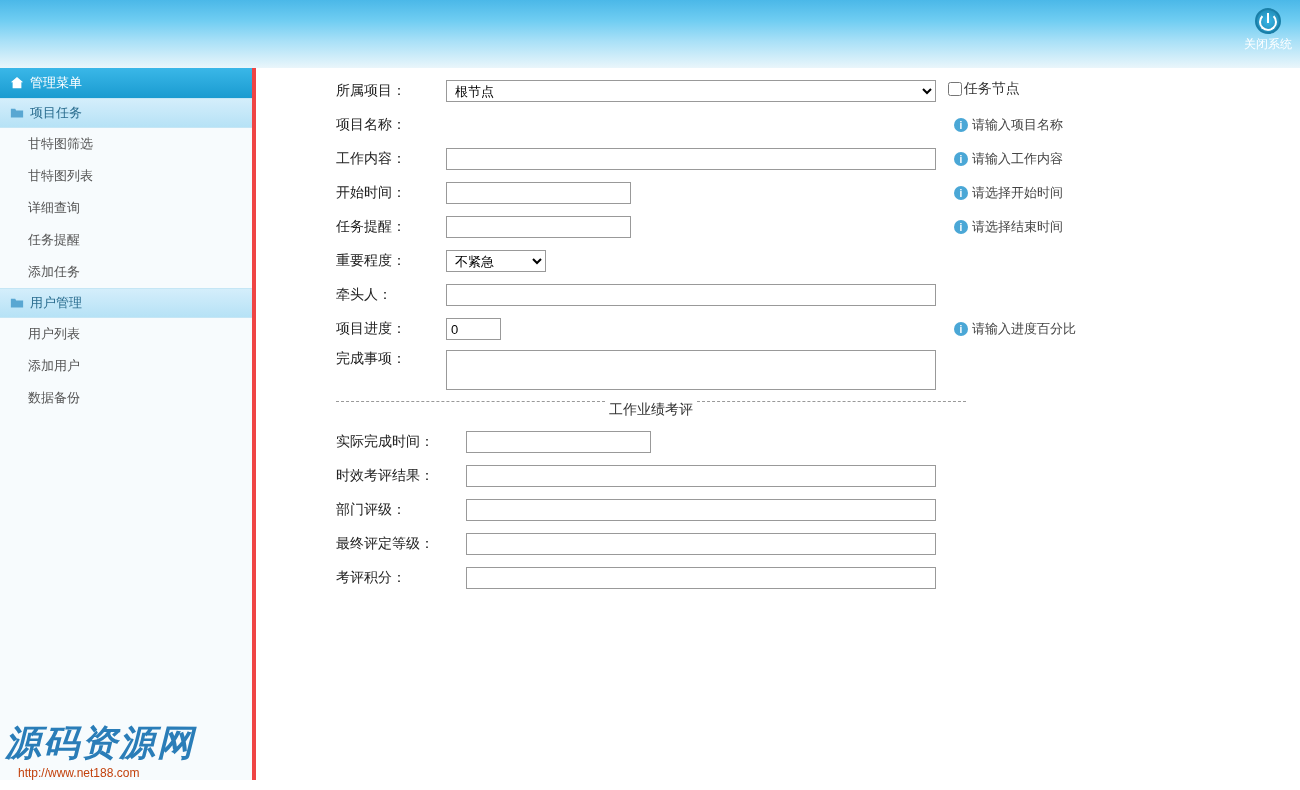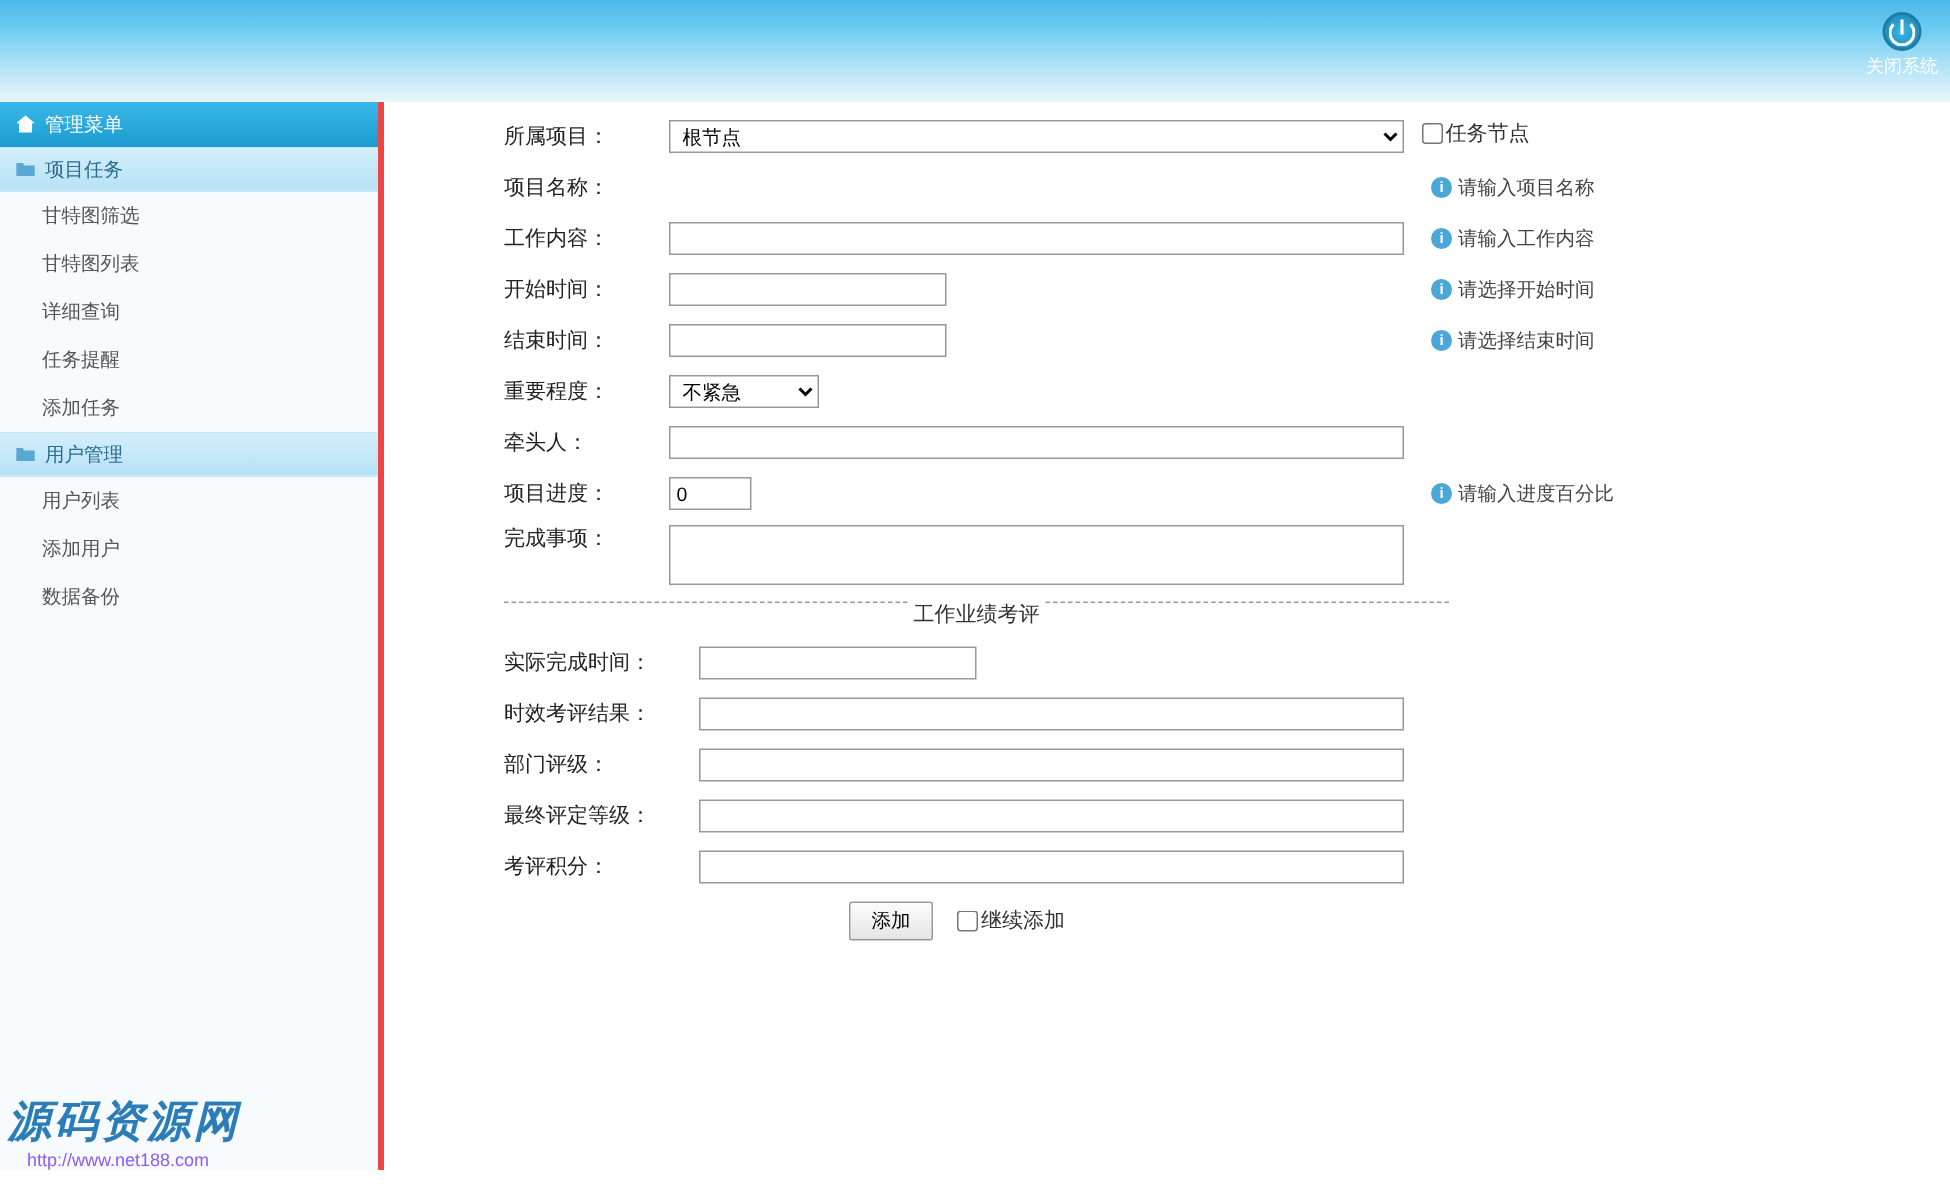--- a/index.html
+++ b/index.html
@@ -153,26 +153,26 @@
   font-size:13px;
   cursor:pointer;
   border-radius:2px;
 }
 .watermark{
   position:absolute;
   left:5px;bottom:10px;
   pointer-events:none;
 }
 .watermark .big{
-  font-size:29px;font-weight:bold;color:#2a7db8;
+  font-size:36px;font-weight:bold;color:#2a7db8;
   font-style:italic;
   letter-spacing:2px;
 }
 .watermark .url{
-  font-size:12px;color:#8b5cf6;
+  font-size:12px;color:#c2410c;
   margin-top:-2px;
   padding-left:13px;
 }
 </style>
 </head>
 <body>
 
 <div class="header">
   <div class="close-sys">
     <div class="pwr"></div>
@@ -254,21 +254,21 @@
     <div class="form-row">
       <div class="form-label">开始时间：</div>
       <div class="form-control" style="width:490px;"><input type="text" class="mid" style=""></div>
       <div class="hint">
         <span class="info-icon">i</span>
         <span>请选择开始时间</span>
       </div>
     </div>
 
     <div class="form-row">
-      <div class="form-label">结束时间：</div>
+      <div class="form-label">任务提醒：</div>
       <div class="form-control" style="width:490px;"><input type="text" class="mid" style=""></div>
       <div class="hint">
         <span class="info-icon">i</span>
         <span>请选择结束时间</span>
       </div>
     </div>
 
     <div class="form-row">
       <div class="form-label">重要程度：</div>
       <div class="form-control">
@@ -322,27 +322,20 @@
     <div class="form-row">
       <div class="form-label" style="width:130px;">最终评定等级：</div>
       <div class="form-control"><input type="text" style="width: 470px; height: 22px;"></div>
     </div>
 
     <div class="form-row">
       <div class="form-label" style="width:130px;">考评积分：</div>
       <div class="form-control"><input type="text" style="width: 470px; height: 22px;"></div>
     </div>
 
-    <div class="actions">
-      <button class="btn">添加</button>
-      <span class="checkbox-wrap">
-        <input type="checkbox" style="">
-        <span>继续添加</span>
-      </span>
-    </div>
 
   </div>
 </div>
 
 <div class="watermark">
   <div class="big">源码资源网</div>
   <div class="url">http://www.net188.com</div>
 </div>
 
 </body></html>

